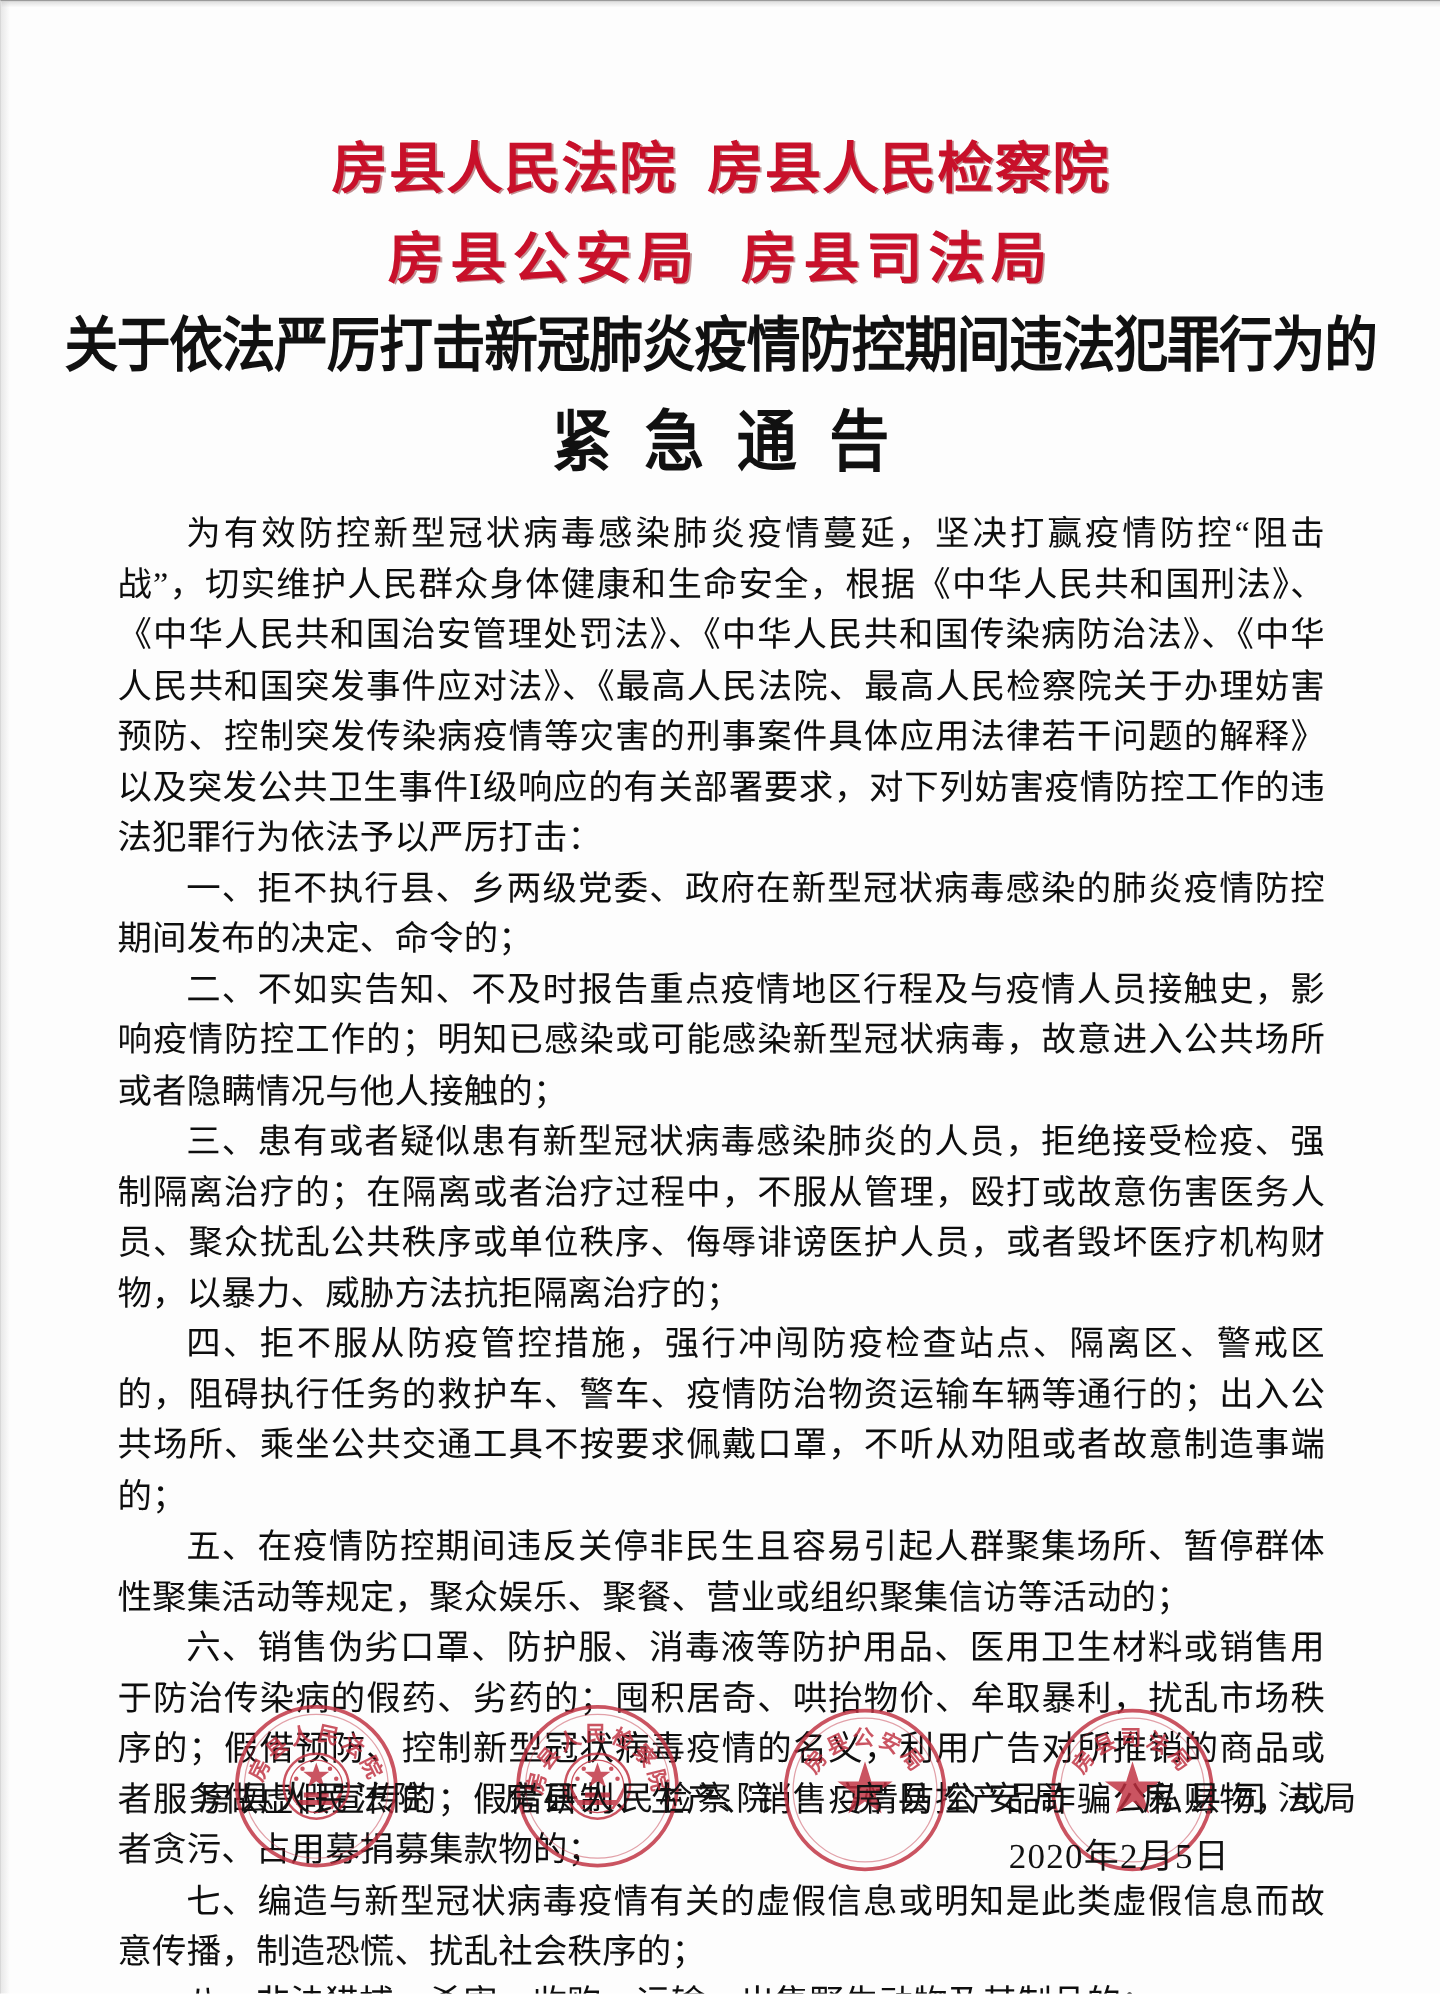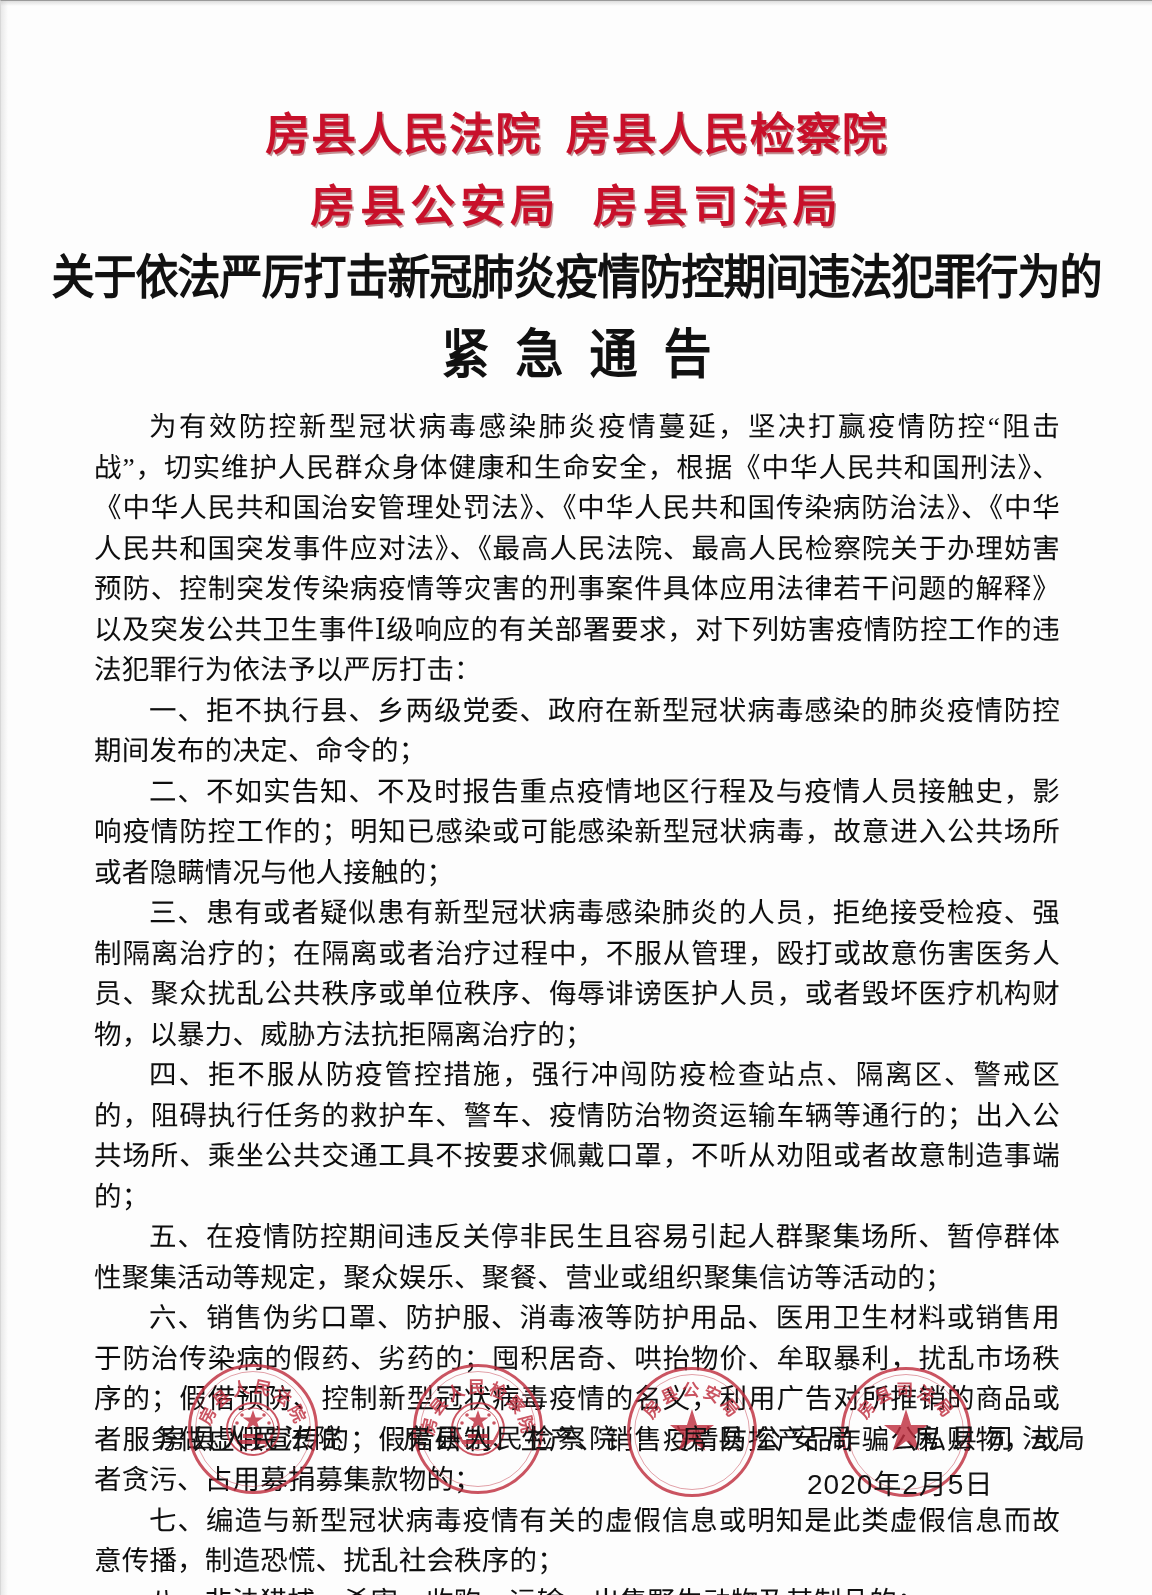--- a/index.html
+++ b/index.html
@@ -185,21 +185,21 @@
     width: 72px;
     height: 72px;
     margin-left: -36px;
     margin-top: -36px;
   }
 
   .sign-date {
     position: absolute;
     left: 806px;
     top: 1461px;
-    font-family: Liberation Sans, sans-serif;
+    font-family: Liberation Serif, serif;
     font-size: 28px;
     letter-spacing: 1px;
     color: #121212;
     z-index: 3;
   }
 </style>
 </head>
 <body>
 
 <div class="page">

